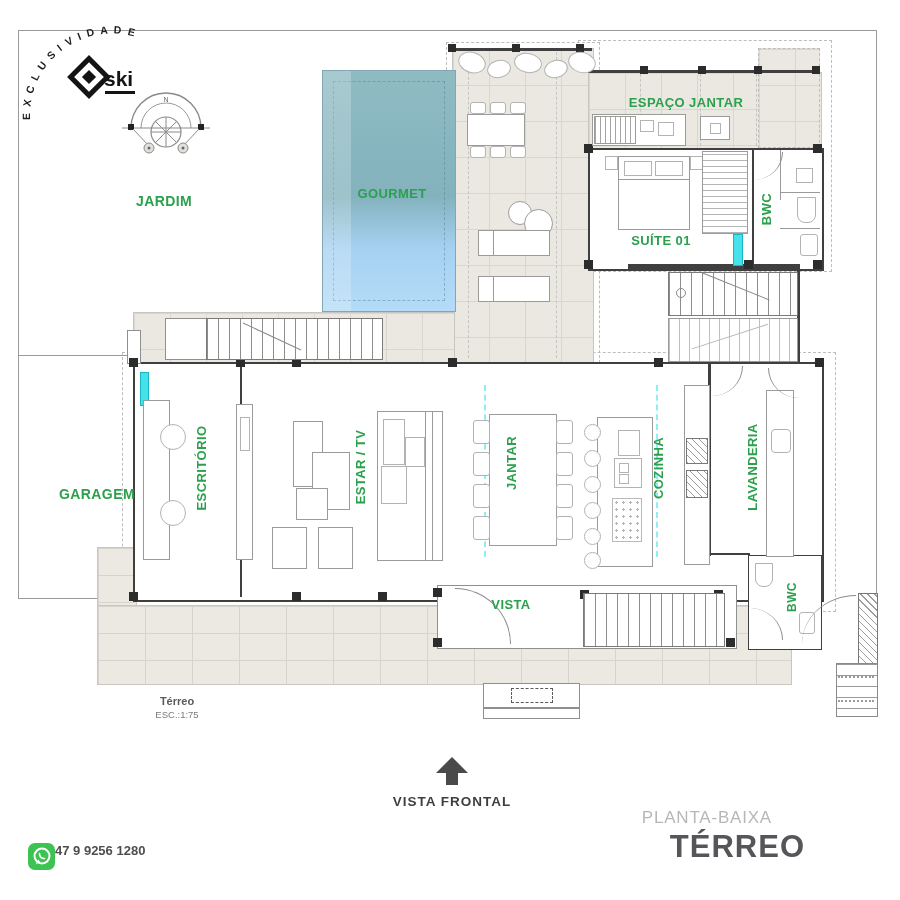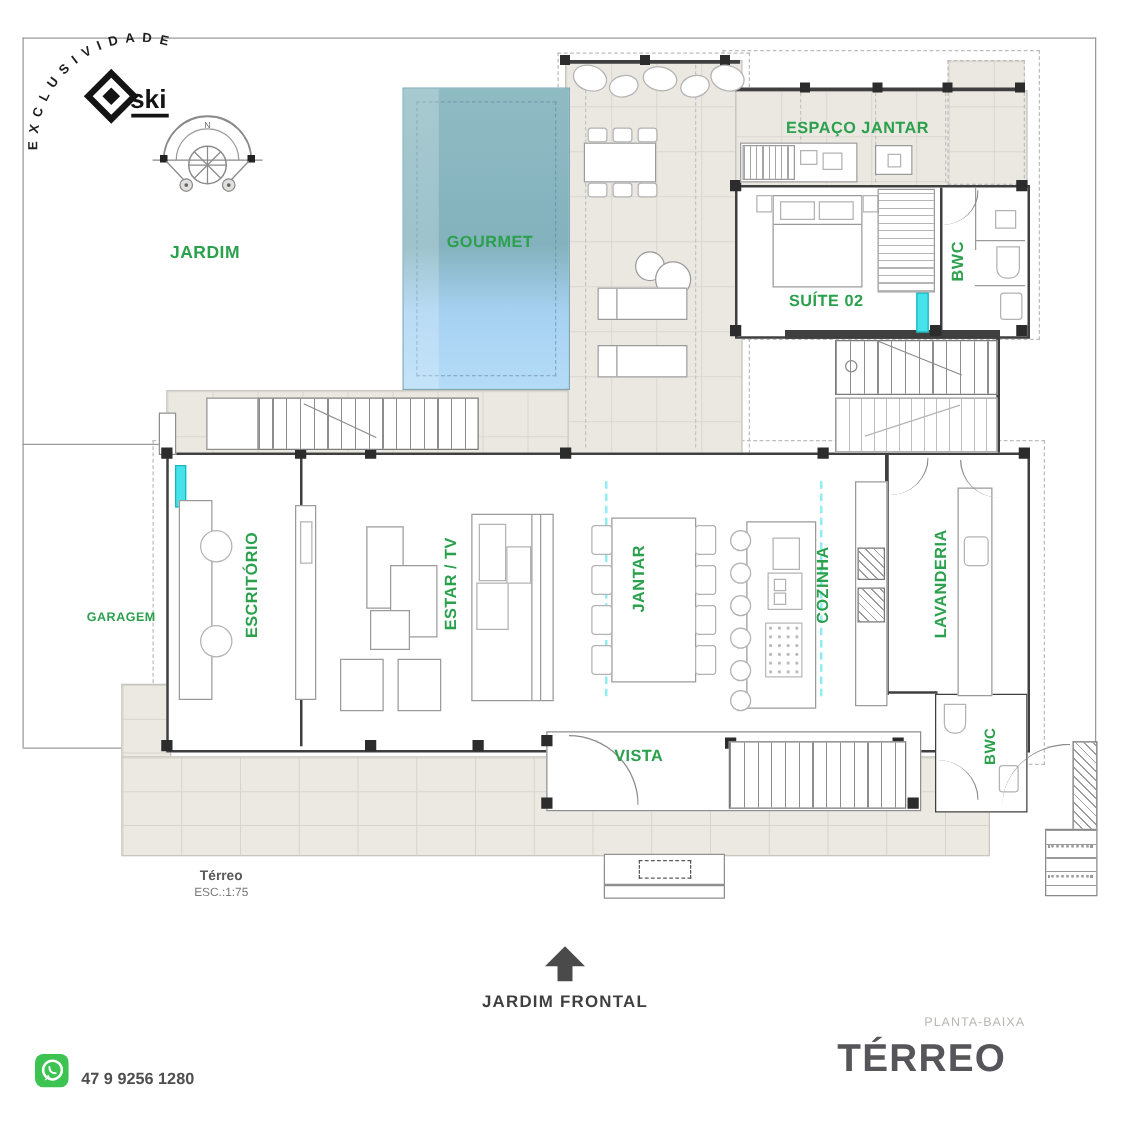--- a/index.html
+++ b/index.html
@@ -263,23 +263,23 @@
 
   <div class="abs hatch45" style="left:858px;top:593px;width:18px;height:70px"></div>
   <div class="abs arc" style="left:802px;top:595px;width:54px;height:48px;border-top:1px solid #8a8a8a;border-top-left-radius:100%"></div>
   <div class="abs stepsh" style="left:836px;top:663px;width:40px;height:52px"></div>
   <div class="abs" style="left:838px;top:676px;width:36px;height:0;border-top:2px dotted #9a9a9a"></div>
   <div class="abs" style="left:838px;top:700px;width:36px;height:0;border-top:2px dotted #9a9a9a"></div>
 
   <div class="abs lbl" style="left:164px;top:201px;font-size:14px">JARDIM</div>
   <div class="abs lbl" style="left:392px;top:193px">GOURMET</div>
   <div class="abs lbl" style="left:686px;top:102px">ESPAÇO  JANTAR</div>
-  <div class="abs lbl" style="left:661px;top:240px">SUÍTE  02</div>
+  <div class="abs lbl" style="left:661px;top:240px">SUÍTE  01</div>
   <div class="abs lbl v" style="left:766px;top:209px">BWC</div>
-  <div class="abs lbl" style="left:97px;top:494px;font-size:10px">GARAGEM</div>
+  <div class="abs lbl" style="left:97px;top:494px;font-size:14px">GARAGEM</div>
   <div class="abs lbl v" style="left:201px;top:468px">ESCRITÓRIO</div>
   <div class="abs lbl v" style="left:360px;top:467px">ESTAR  /  TV</div>
   <div class="abs lbl v" style="left:511px;top:463px">JANTAR</div>
   <div class="abs lbl v" style="left:658px;top:468px">COZINHA</div>
   <div class="abs lbl v" style="left:752px;top:467px">LAVANDERIA</div>
   <div class="abs lbl" style="left:511px;top:604px">VISTA</div>
   <div class="abs lbl v" style="left:792px;top:597px;font-size:12px">BWC</div>
 
   <svg class="abs" style="left:18px;top:14px" width="160" height="125" viewBox="0 0 160 125">
     <defs>
@@ -312,26 +312,26 @@
     <circle cx="63" cy="72" r="5" fill="#e2e0dc" stroke="#8a8a8a"></circle>
     <circle cx="29" cy="72" r="1.5" fill="#666"></circle>
     <circle cx="63" cy="72" r="1.5" fill="#666"></circle>
   </svg>
 
   <div class="abs" style="left:177px;top:701px;transform:translate(-50%,-50%);font-size:11px;font-weight:bold;color:#5a5a5a;white-space:nowrap">Térreo</div>
   <div class="abs" style="left:177px;top:714px;transform:translate(-50%,-50%);font-size:9.5px;color:#7a7a7a;white-space:nowrap">ESC.:1:75</div>
 
   <div class="abs" style="left:436px;top:757px;width:0;height:0;border-left:16px solid transparent;border-right:16px solid transparent;border-bottom:16px solid #4a4a4a"></div>
   <div class="abs" style="left:446px;top:772px;width:12px;height:13px;background:#4a4a4a"></div>
-  <div class="abs" style="left:452px;top:801px;transform:translate(-50%,-50%);font-size:13.5px;font-weight:bold;color:#3f3f3f;letter-spacing:1px;white-space:nowrap">JARDIM  FRONTAL</div>
-
-  <div class="abs" style="left:820px;top:818px;transform:translate(-100%,-50%);font-size:10px;color:#b9b7b5;letter-spacing:.8px;white-space:nowrap">PLANTA-BAIXA</div>
+  <div class="abs" style="left:452px;top:801px;transform:translate(-50%,-50%);font-size:13.5px;font-weight:bold;color:#3f3f3f;letter-spacing:1px;white-space:nowrap">VISTA  FRONTAL</div>
+
+  <div class="abs" style="left:772px;top:818px;transform:translate(-100%,-50%);font-size:17px;color:#b9b7b5;letter-spacing:.8px;white-space:nowrap">PLANTA-BAIXA</div>
   <div class="abs" style="left:805px;top:847px;transform:translate(-100%,-50%);font-size:31px;font-weight:bold;color:#565559;letter-spacing:1px;white-space:nowrap">TÉRREO</div>
 
-  <div class="abs" style="left:28px;top:843px;display:flex;align-items:flex-end;gap:10px">
+  <div class="abs" style="left:28px;top:843px;display:flex;align-items:flex-start;">
     <svg width="27" height="27" viewBox="0 0 27 27">
       <rect x="0" y="0" width="27" height="27" rx="7" fill="#3cc351"></rect>
       <circle cx="14" cy="13" r="7.5" fill="none" stroke="#ffffff" stroke-width="2"></circle>
       <path d="M7.5 21.5 L10.5 16.5 L12 19 Z" fill="#ffffff"></path>
       <path d="M11.5 10.5 q0 5 5 5" fill="none" stroke="#ffffff" stroke-width="1.6" stroke-linecap="round"></path>
     </svg>
     <span style="font-size:13px;font-weight:bold;color:#4e4e4e">47 9 9256 1280</span>
   </div>
 
 </div>

